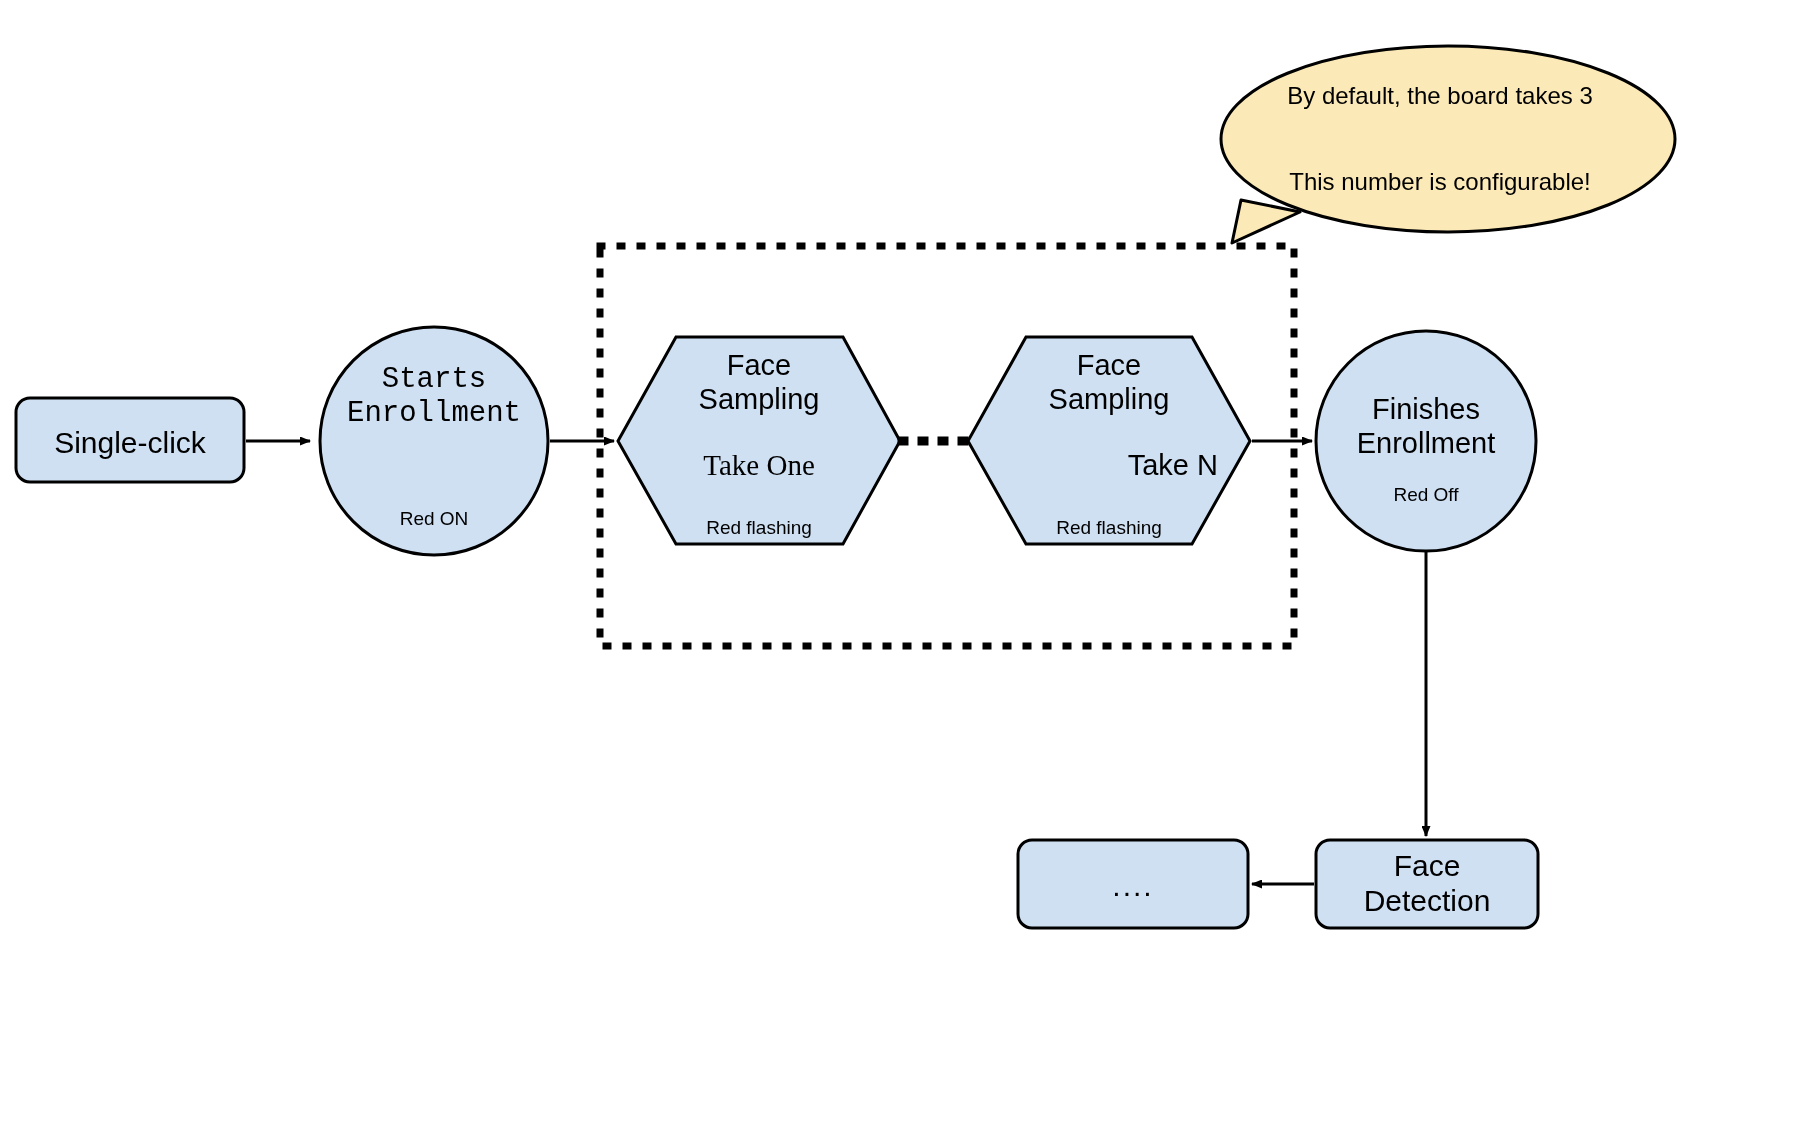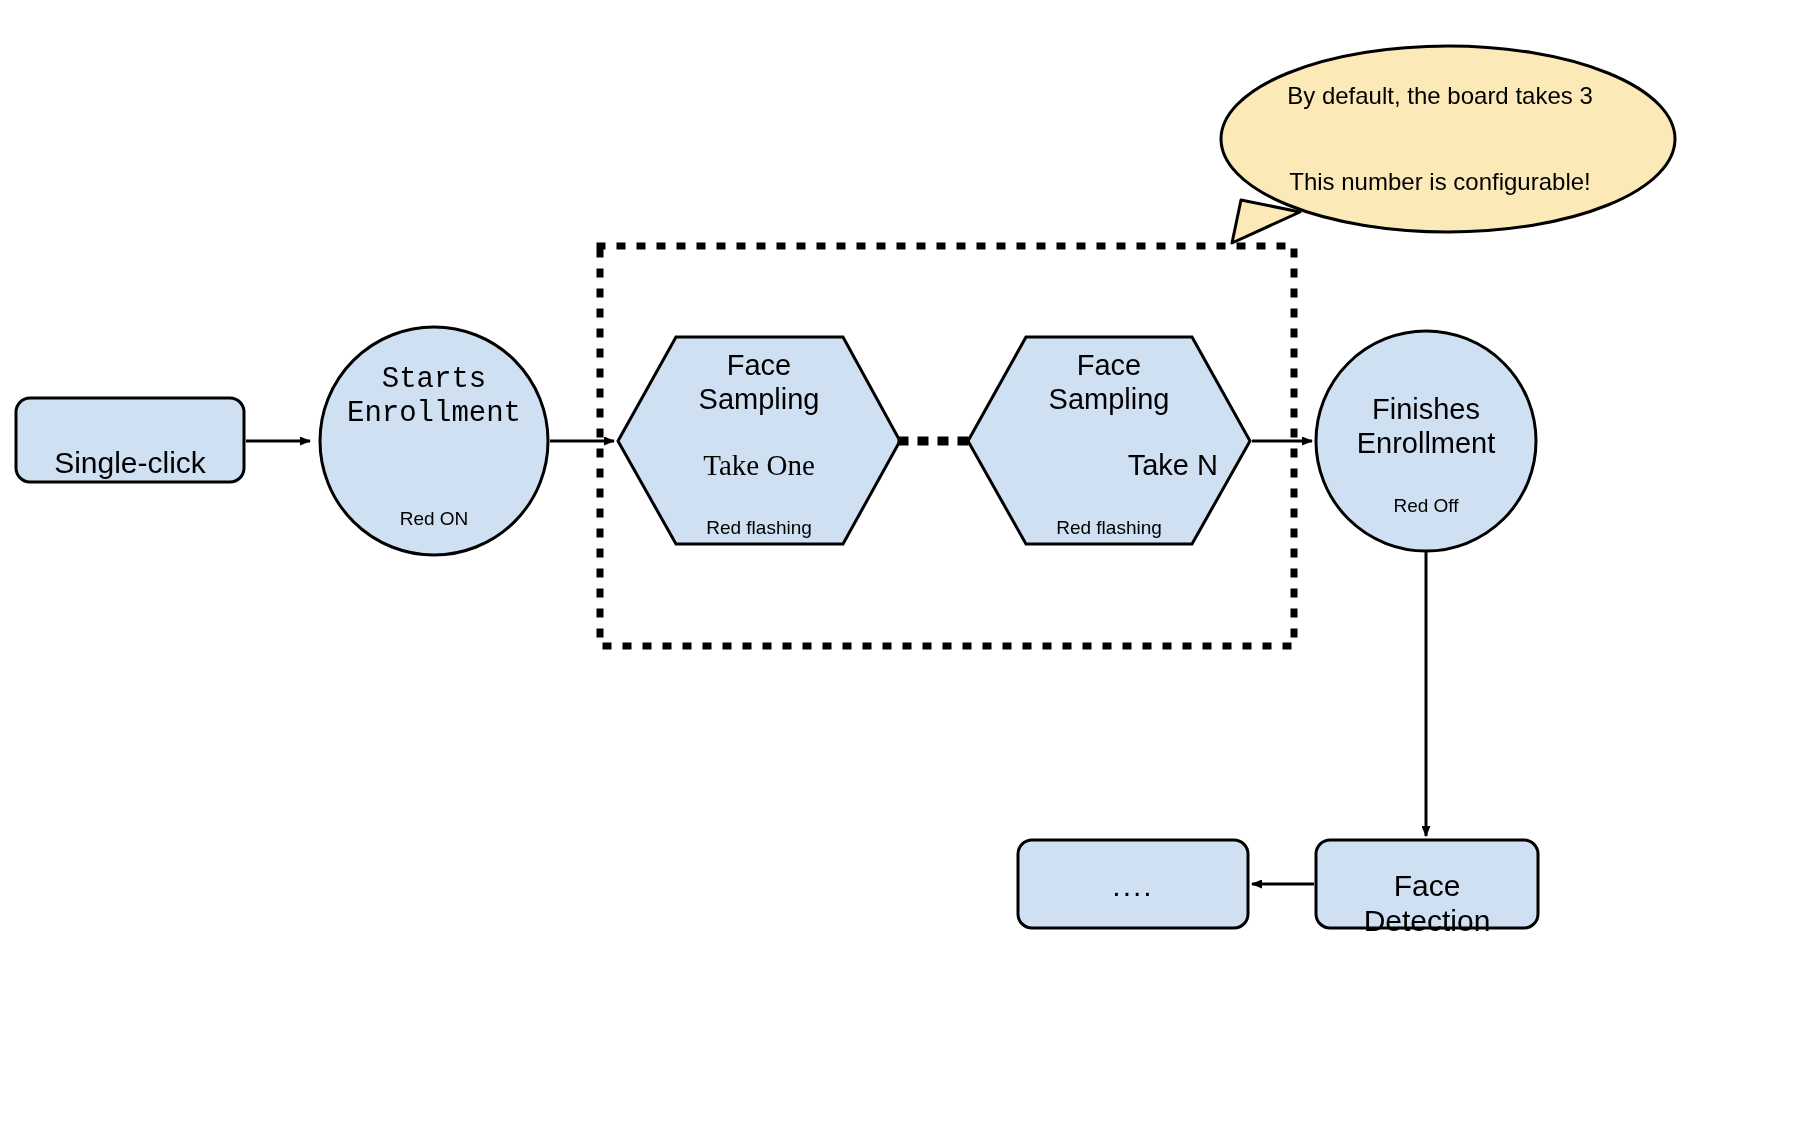--- a/index.html
+++ b/index.html
@@ -28,21 +28,21 @@
   }
   
   .node-label {
     position: absolute;
     text-align: center;
     line-height: 1.18;
     color: #000;
     pointer-events: none;
     white-space: pre-line;
   }
-  .t-big   { font-size: 30px; margin-top: 20px; }
+  .t-big   { font-size: 30px; }
   .t-mid   { font-size: 29px; }
   .t-small { font-size: 19px; }
   .t-dots  { font-size: 30px; letter-spacing: 2px; }
   .callout-text {
     position: absolute;
     font-size: 24px;
     line-height: 1.32;
     color: #000;
     text-align: center;
     pointer-events: none;
@@ -107,21 +107,21 @@
   <div class="node-label t-mid" style="left:650px; top:448px; width:218px;font-family:Liberation Serif, serif;">Take One</div>
   <div class="node-label t-small" style="left:650px; top:517px; width:218px;">Red flashing</div>
 
   <div class="node-label t-mid" style="left:1000px; top:348px; width:218px;">Face
 Sampling</div>
   <div class="node-label t-mid" style="left:1000px; top:448px; width:218px;text-align:right;">Take N</div>
   <div class="node-label t-small" style="left:1000px; top:517px; width:218px;">Red flashing</div>
 
   <div class="node-label t-mid" style="left:1316px; top:392px; width:220px;">Finishes
 Enrollment</div>
-  <div class="node-label t-small" style="left:1316px; top:495px; width:220px;">Red Off</div>
+  <div class="node-label t-small" style="left:1316px; top:484px; width:220px;">Red Off</div>
 
   <div class="node-label t-big" style="left:1316px; top:848px; width:222px;">Face
 Detection</div>
 
   <div class="node-label t-dots" style="left:1018px; top:868px; width:230px;">....</div>
 
   <div class="callout-text" style="left:1270px; top:80px; width:340px;">By default, the board takes 3</div>
   <div class="callout-text" style="left:1270px; top:166px; width:340px;">This number is configurable!</div>
 
 </div>

